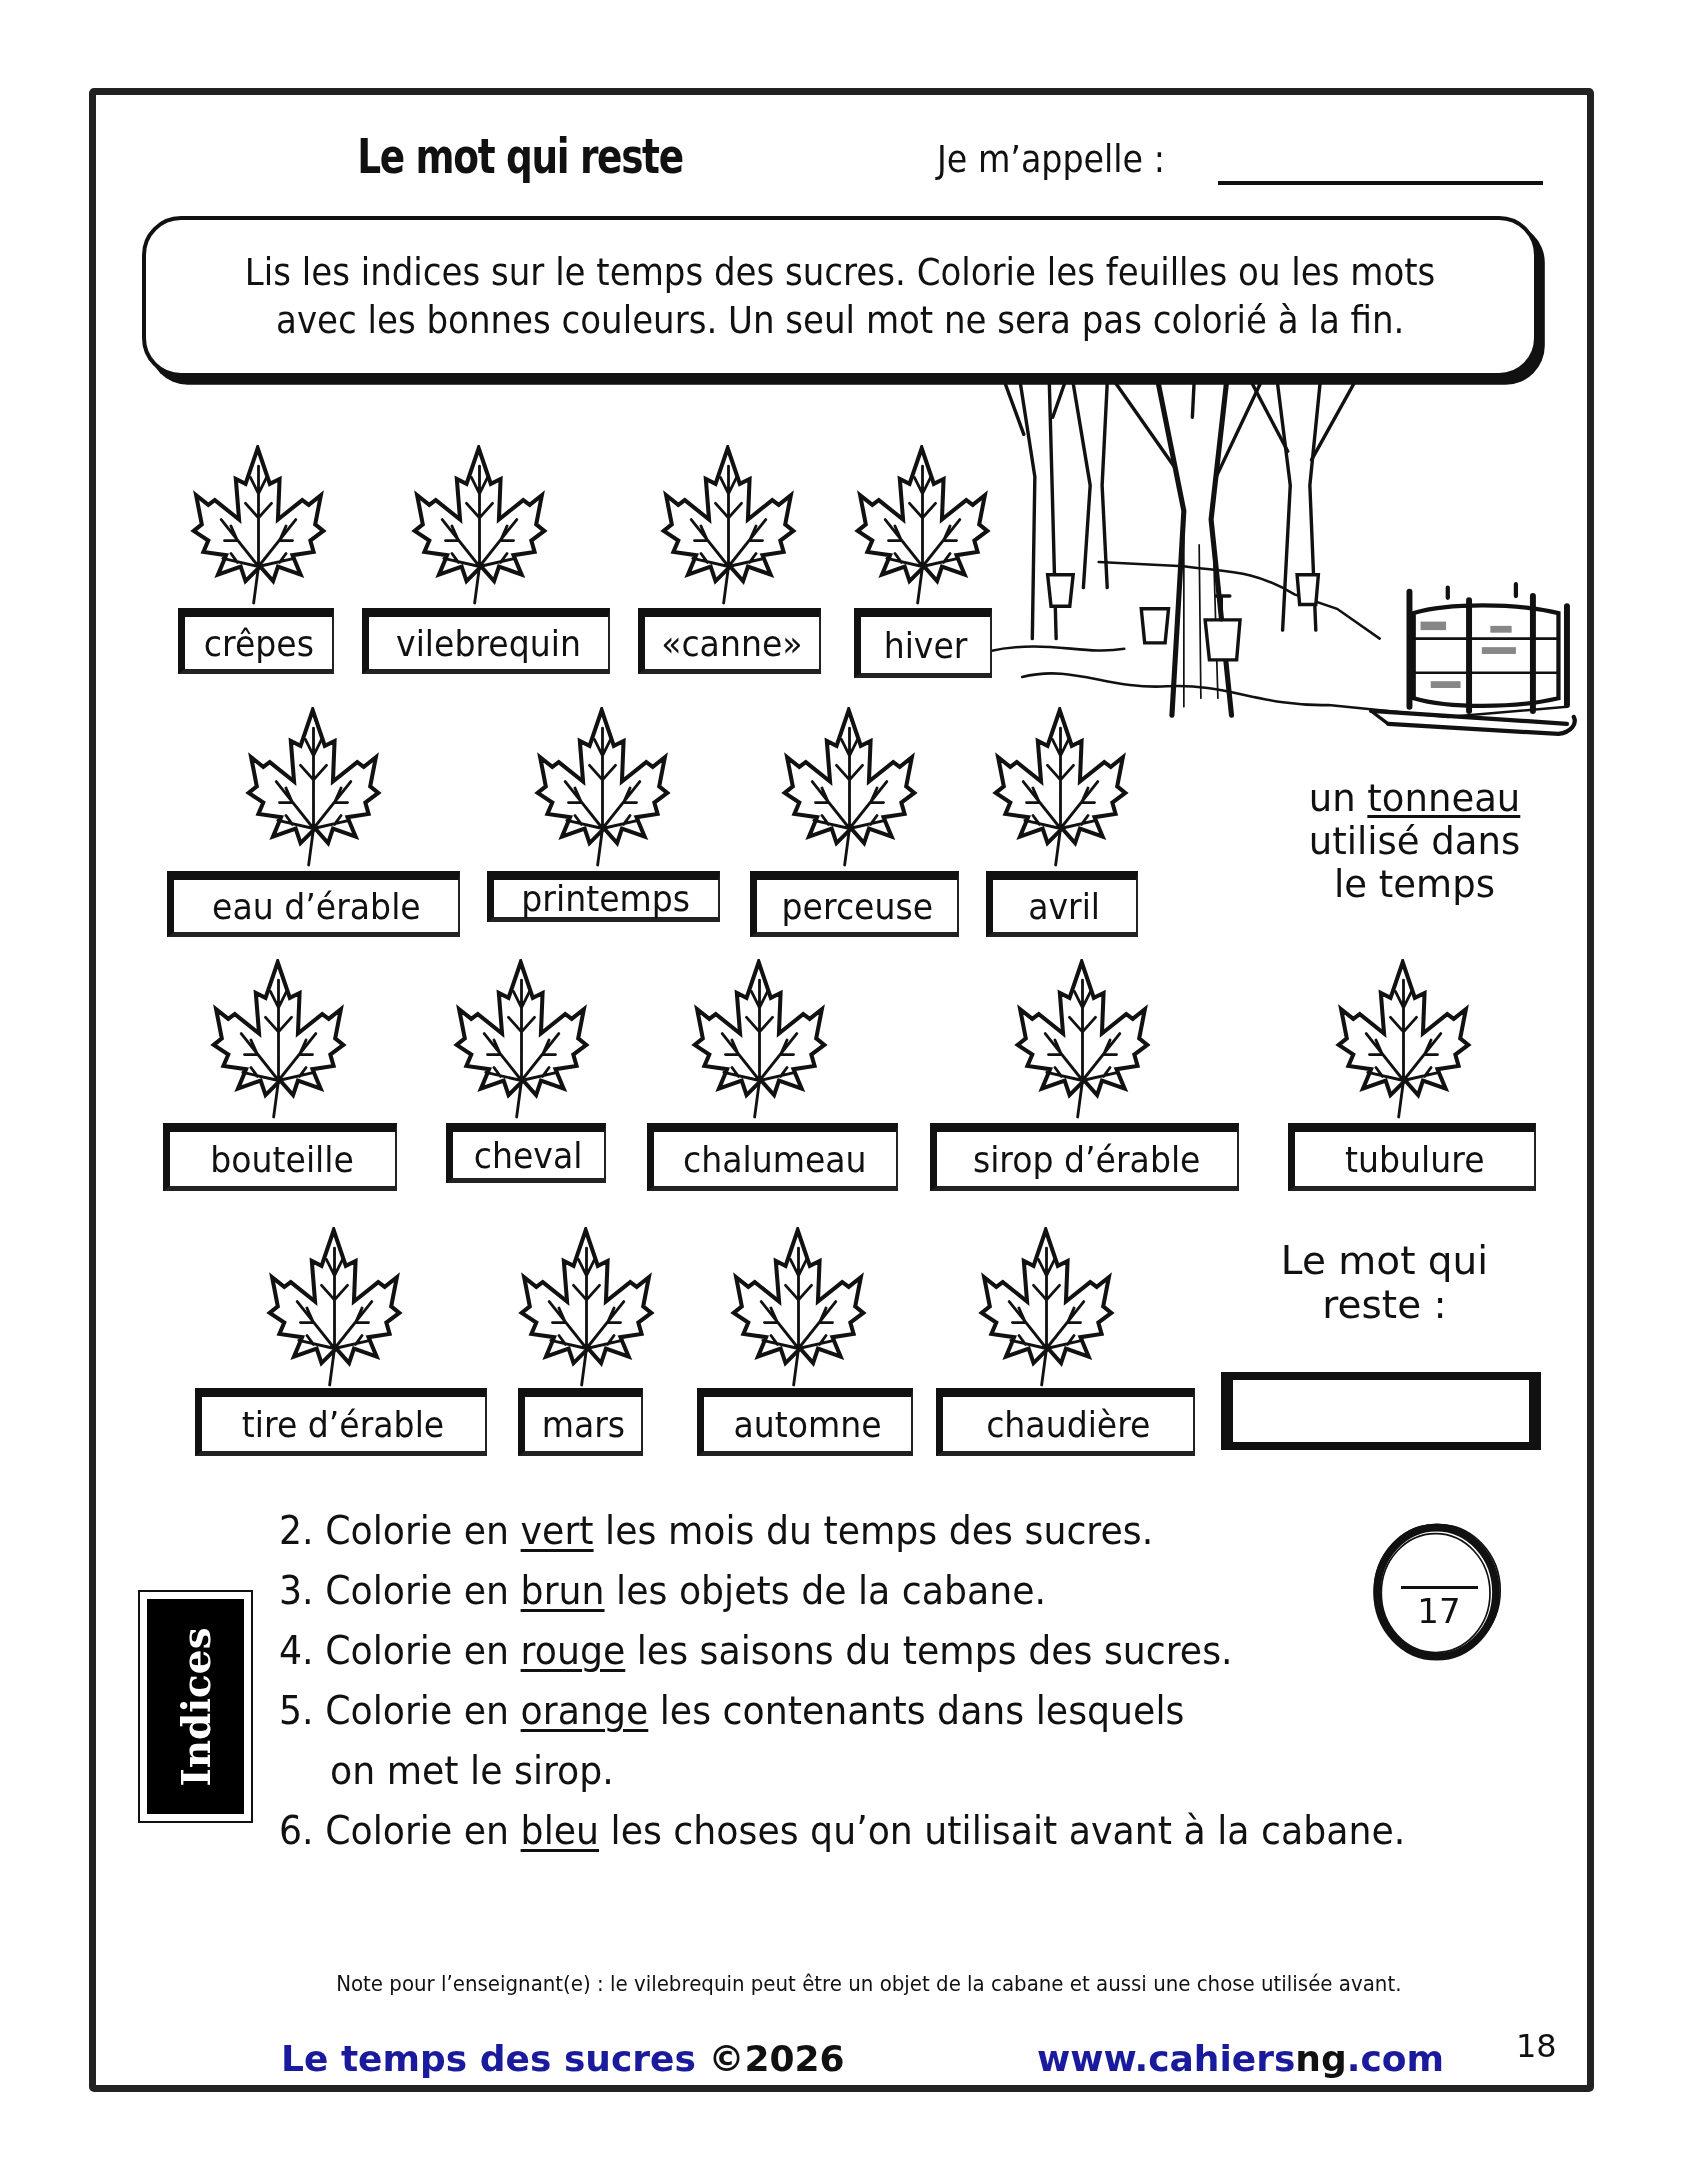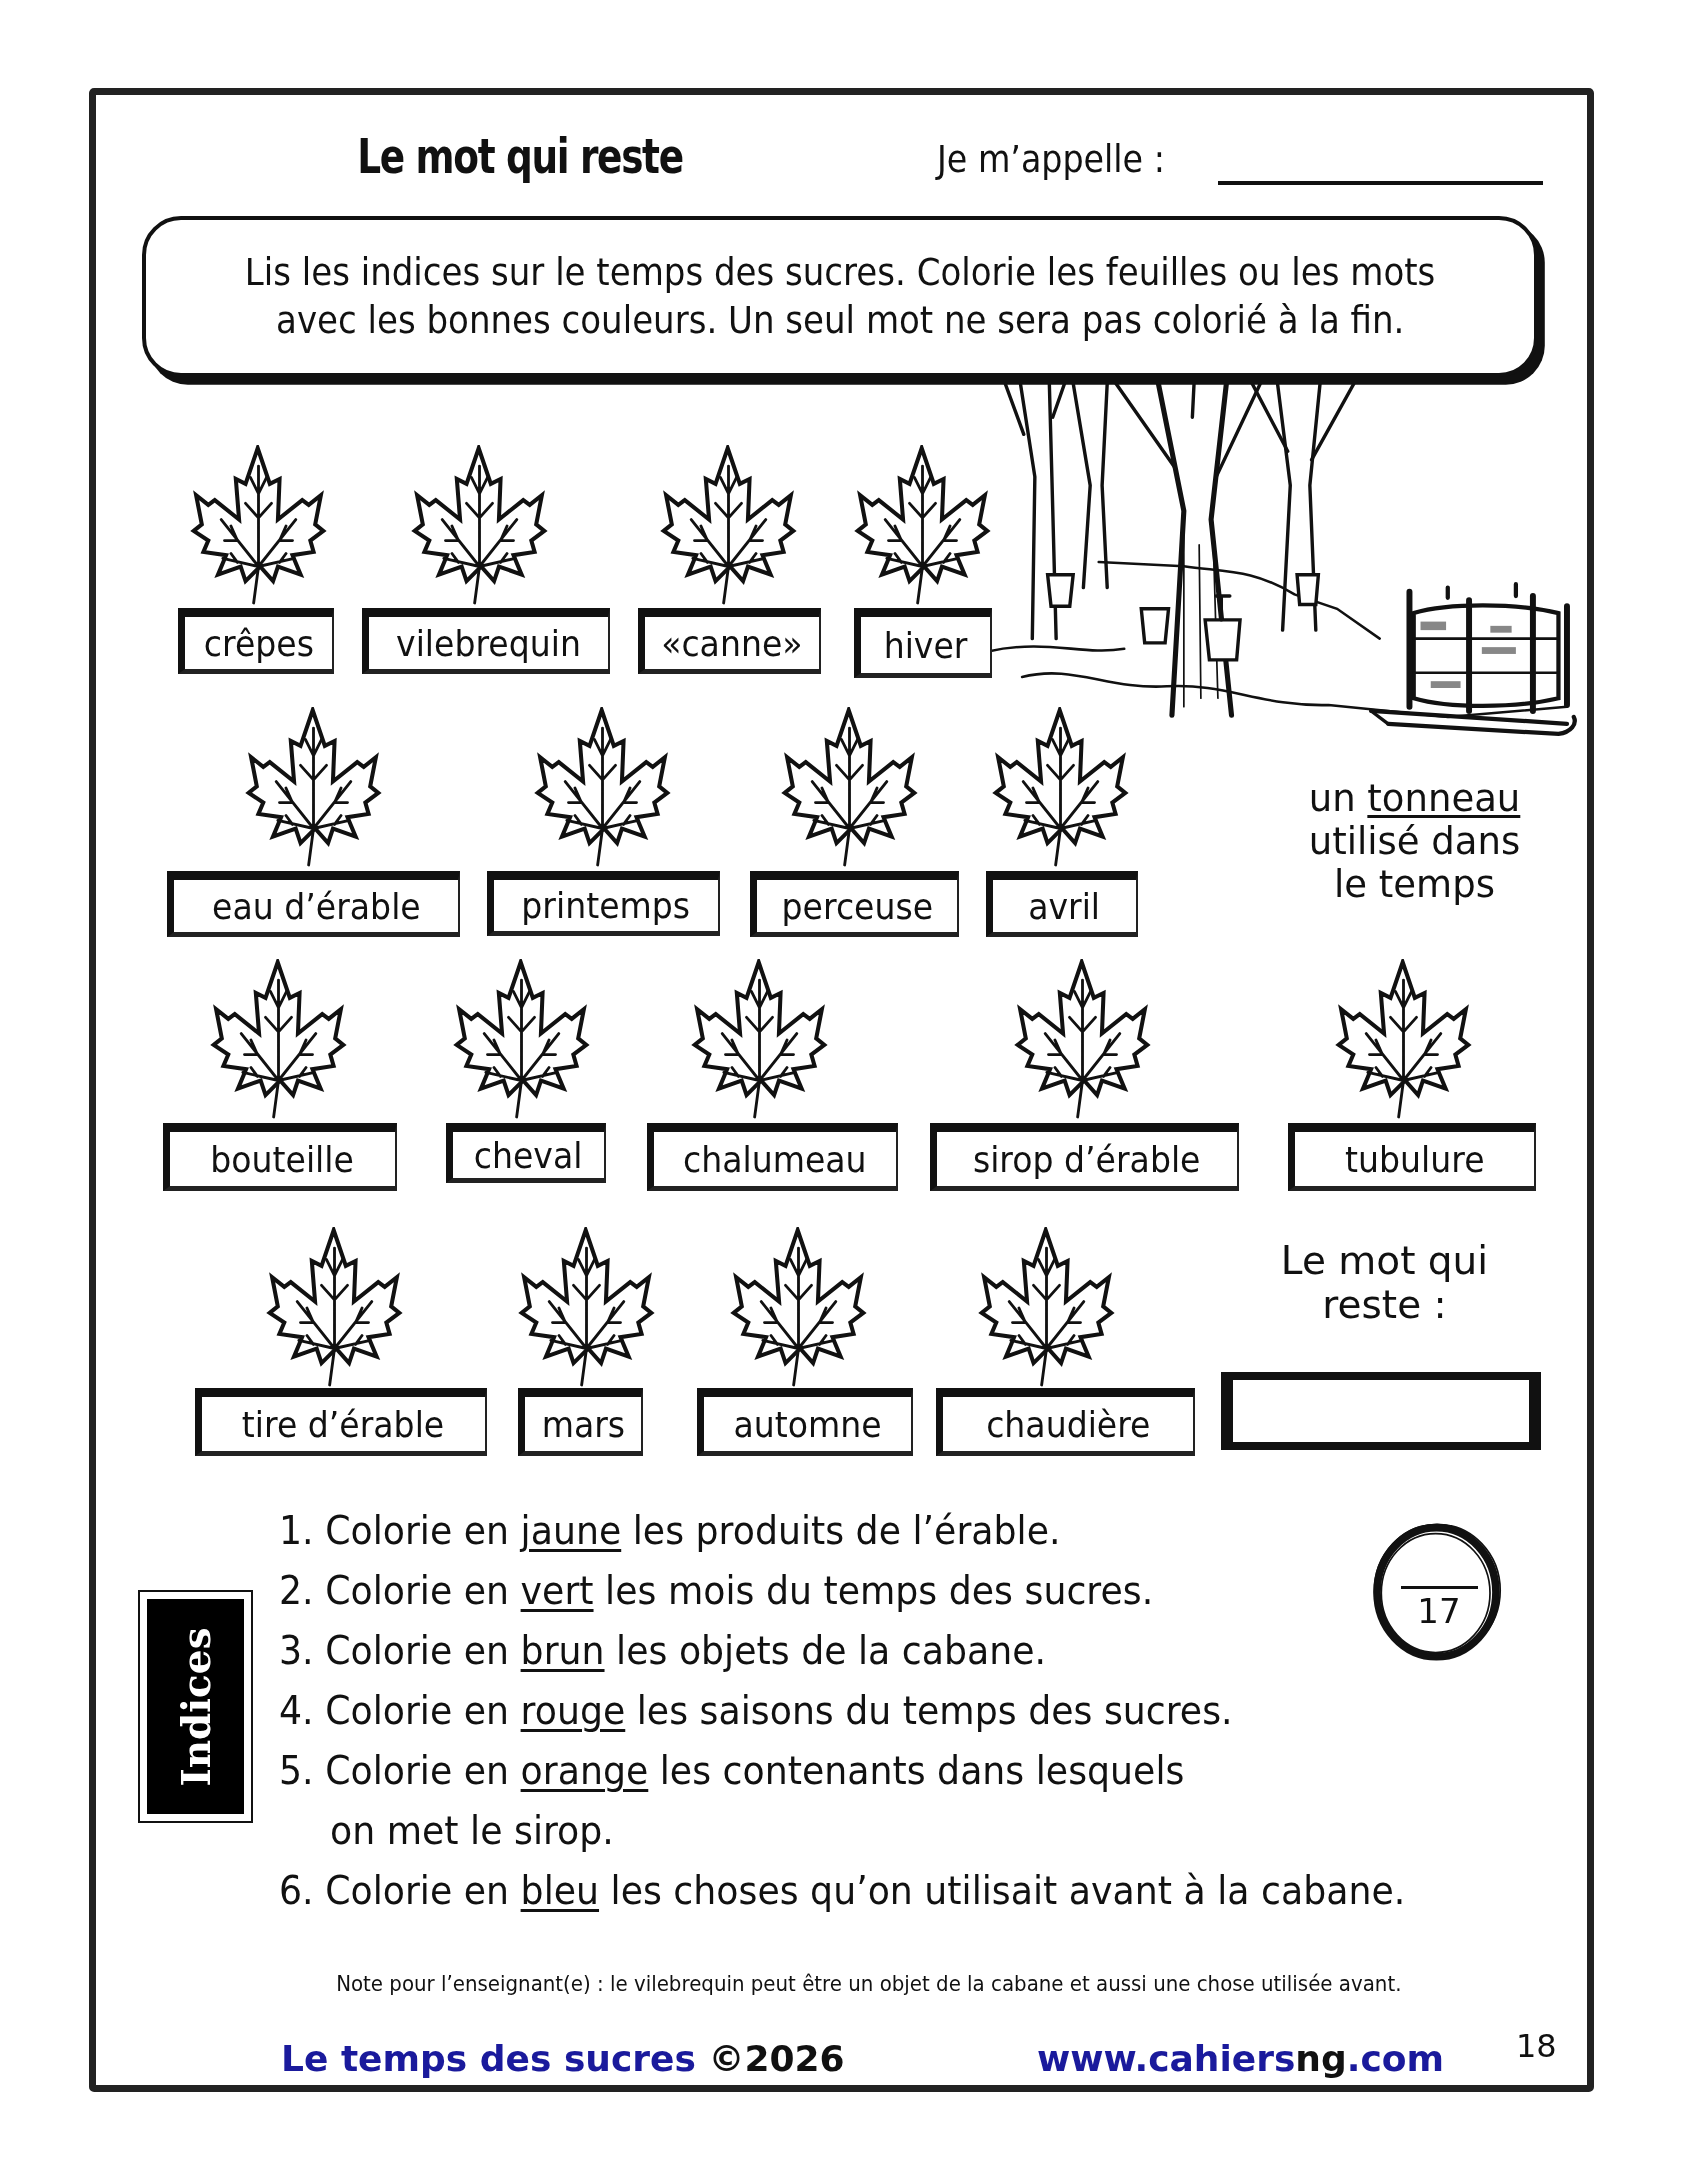--- a/index.html
+++ b/index.html
@@ -158,21 +158,21 @@
   <svg class="leaf" style="left:241px;top:707px" viewBox="0 0 172 200">
       <use href="#leaf-shape"></use>
     </svg>
   <div class="wordbox" style="left:167px;top:871px;width:293px;height:66px">
       <span>eau d’érable</span>
     </div>
 
   <svg class="leaf" style="left:530px;top:707px" viewBox="0 0 172 200">
       <use href="#leaf-shape"></use>
     </svg>
-  <div class="wordbox" style="left:487px;top:871px;width:233px;height:65px">
+  <div class="wordbox" style="left:487px;top:871px;width:233px;height:51px">
       <span>printemps</span>
     </div>
 
   <svg class="leaf" style="left:777px;top:707px" viewBox="0 0 172 200">
       <use href="#leaf-shape"></use>
     </svg>
   <div class="wordbox" style="left:750px;top:871px;width:209px;height:66px">
       <span>perceuse</span>
     </div>
 
@@ -263,21 +263,20 @@
 </div>
 <div class="abs answer-box"></div>
 
 <div class="abs indices">
   <div class="indices-inner">
       <span>Indices</span>
     </div>
 </div>
 
 <div class="abs clues">
-  <div class="clue"><span class="inner"><span>1.</span> <span>Colorie en </span><u>jaune</u><span> les produits de l’érable.</span></span></div>
   <div class="clue"><span class="inner"><span>2.</span> <span>Colorie en </span><u>vert</u><span> les mois du temps des sucres.</span></span></div>
   <div class="clue"><span class="inner"><span>3.</span> <span>Colorie en </span><u>brun</u><span> les objets de la cabane.</span></span></div>
   <div class="clue"><span class="inner"><span>4.</span> <span>Colorie en </span><u>rouge</u><span> les saisons du temps des sucres.</span></span></div>
   <div class="clue"><span class="inner"><span>5.</span> <span>Colorie en </span><u>orange</u><span> les contenants dans lesquels</span></span></div>
   <div class="clue cont"><span class="inner">on met le sirop.</span></div>
   <div class="clue"><span class="inner"><span>6.</span> <span>Colorie en </span><u>bleu</u><span> les choses qu’on utilisait avant à la cabane.</span></span></div>
 </div>
 
 <svg class="abs score" viewBox="0 0 166 166">
   <ellipse cx="83" cy="85" rx="70" ry="76" fill="none" stroke="#111" stroke-width="9"></ellipse>

